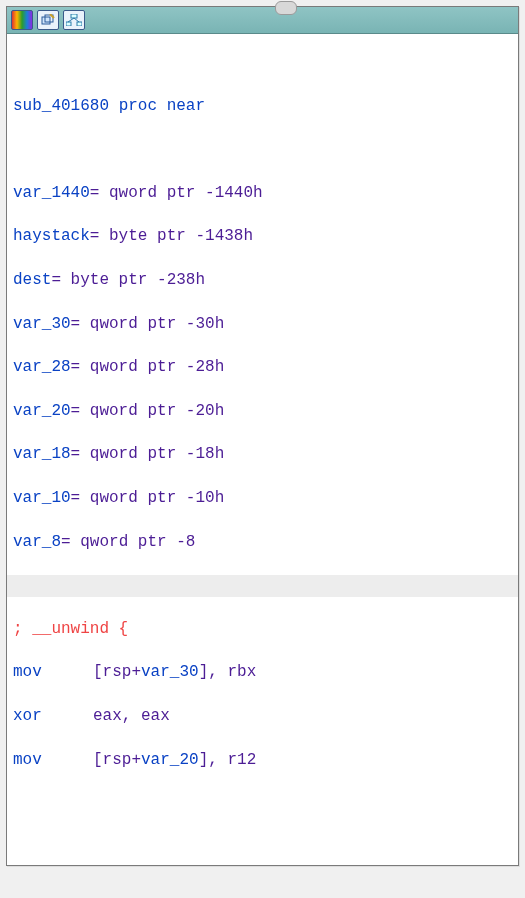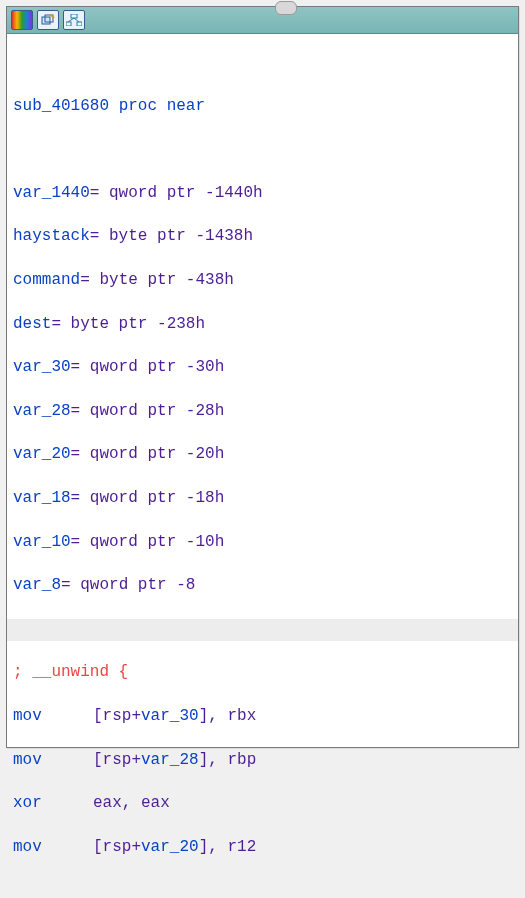--- a/index.html
+++ b/index.html
@@ -10,21 +10,21 @@
     background: #f0f0f0;
     font-family: "Consolas", "Courier New", monospace;
     font-size: 16px;
     overflow: hidden;
   }
   .window {
     position: relative;
     margin: 6px;
     box-sizing: border-box;
     width: 513px;
-    height: 742px;
+    height: 860px;
     border: 1px solid #7a7a7a;
     background: #fff;
     box-shadow: 1px 1px 0 rgba(0,0,0,0.08);
   }
   .tab-handle {
     position: absolute;
     top: -6px;
     left: 268px;
     width: 20px;
     height: 12px;
@@ -99,32 +99,30 @@
           <line x1="8" y1="4" x2="13" y2="8" stroke="#2a7aaa"></line>
         </svg>
     </span>
   </div>
 
   <div class="content">
 <span class="ln"><span class="nv">sub_401680</span> <span class="nv">proc</span> <span class="nv">near</span></span>
 <div class="blank"></div>
 <span class="ln"><span class="nv">var_1440</span><span class="grn">= qword ptr -1440h</span></span>
 <span class="ln"><span class="nv">haystack</span><span class="grn">= byte ptr -1438h</span></span>
-<span class="ln"><span class="nv">command</span><span class="grn">= byte ptr -438h</span></span>
 <span class="ln"><span class="nv">dest</span><span class="grn">= byte ptr -238h</span></span>
 <span class="ln"><span class="nv">var_30</span><span class="grn">= qword ptr -30h</span></span>
 <span class="ln"><span class="nv">var_28</span><span class="grn">= qword ptr -28h</span></span>
 <span class="ln"><span class="nv">var_20</span><span class="grn">= qword ptr -20h</span></span>
 <span class="ln"><span class="nv">var_18</span><span class="grn">= qword ptr -18h</span></span>
 <span class="ln"><span class="nv">var_10</span><span class="grn">= qword ptr -10h</span></span>
 <span class="ln"><span class="nv">var_8</span><span class="grn">= qword ptr -8</span></span>
 <div class="highlight-row"></div>
 <span class="ln"><span class="gry">; __unwind {</span></span>
 <span class="ln"><span class="nv mn">mov</span><span class="grn">[rsp+</span><span class="nv">var_30</span><span class="grn">], rbx</span></span>
-<span class="ln"><span class="nv mn">mov</span><span class="grn">[rsp+</span><span class="nv">var_28</span><span class="grn">], rbp</span></span>
 <span class="ln"><span class="nv mn">xor</span><span class="grn">eax, eax</span></span>
 <span class="ln"><span class="nv mn">mov</span><span class="grn">[rsp+</span><span class="nv">var_20</span><span class="grn">], r12</span></span>
 
 
 
 
 
 
 
 

